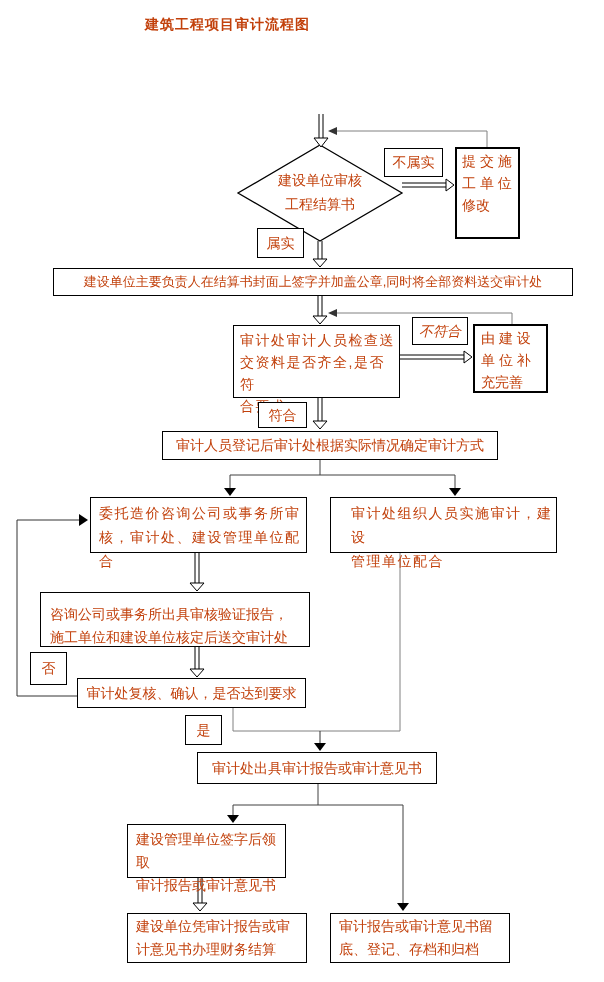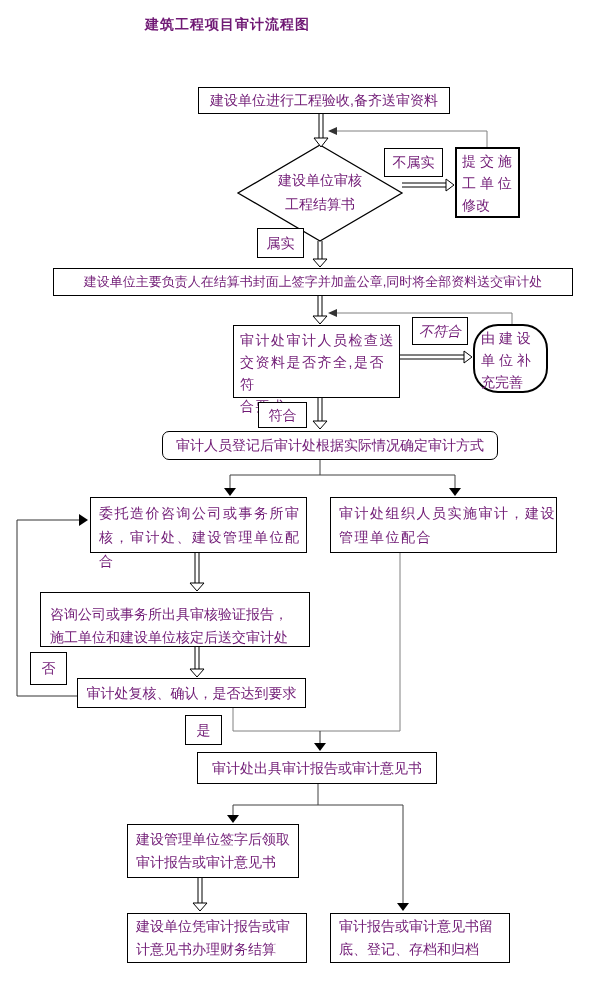--- a/index.html
+++ b/index.html
@@ -1,17 +1,17 @@
 <!DOCTYPE html>
 <html><head>
 <meta charset="utf-8">
 <style>
   html,body{margin:0;padding:0;background:#fff;}
   #canvas{position:relative;width:604px;height:982px;background:#ffffff;overflow:hidden;
-          font-family:"Liberation Sans","DejaVu Sans",sans-serif;color:#701a75;}
+          font-family:"Liberation Sans","DejaVu Sans",sans-serif;color:#c2410c;}
   #connectors{position:absolute;left:0;top:0;width:604px;height:982px;}
   .title{position:absolute;font-size:14px;font-weight:bold;letter-spacing:1px;}
   .node{position:absolute;border:1px solid #000;background:#fff;font-size:14px;
         white-space:pre-line;box-sizing:border-box;}
   .center{text-align:center;}
   .lbl{position:absolute;border:1px solid #000;background:#fff;font-size:14px;
        text-align:center;box-sizing:border-box;}
   .dtext{position:absolute;font-size:14px;text-align:center;white-space:pre-line;
          line-height:24px;}
   .ls{letter-spacing:1.5px;}
@@ -99,67 +99,66 @@
     </g>
 
     <g stroke="#000" fill="none">
       <path d="M198,878 V903 M202,878 V903"></path>
       <polygon points="193,903 207,903 200,911" fill="#fff"></polygon>
     </g>
   </svg>
 
   <div class="title" style="left:145px;top:16px;">建筑工程项目审计流程图</div>
 
-  <div class="node center" style="left:198px;top:87px;width:252px;height:27px;line-height:25px;">建设单位进行工程验收,备齐送审资料</div>
 
   <div class="dtext" style="left:238px;top:168px;width:164px;">建设单位审核
 工程结算书</div>
 
   <div class="lbl" style="left:384px;top:148px;width:59px;height:29px;line-height:27px;">不属实</div>
 
-  <div class="node" style="left:455px;top:147px;width:65px;height:71px;line-height:22px;padding:1px 2px 4px 5px;border-width:2px;">提 交 施
+  <div class="node" style="left:455px;top:147px;width:65px;height:92px;line-height:22px;padding:1px 2px 4px 5px;border-width:2px;">提 交 施
 工 单 位
 修改</div>
 
   <div class="lbl" style="left:257px;top:228px;width:47px;height:30px;line-height:28px;">属实</div>
 
   <div class="node center" style="left:53px;top:268px;width:520px;height:28px;line-height:26px;font-size:13px;">建设单位主要负责人在结算书封面上签字并加盖公章,同时将全部资料送交审计处</div>
 
   <div class="node ls" style="left:233px;top:325px;width:167px;height:73px;line-height:22px;padding:3px 0 1px 6px;">审计处审计人员检查送
 交资料是否齐全,是否符
 合要求</div>
 
   <div class="lbl" style="left:412px;top:317px;width:56px;height:28px;line-height:26px;font-style:italic;">不符合</div>
 
-  <div class="node" style="left:473px;top:324px;width:75px;height:69px;line-height:22px;padding:1px 2px 0 6px;border-width:2px;border-radius:25px;">由 建 设
+  <div class="node" style="left:473px;top:324px;width:75px;height:69px;line-height:22px;padding:1px 2px 0 6px;border-width:2px;">由 建 设
 单 位 补
 充完善</div>
 
   <div class="lbl" style="left:258px;top:402px;width:49px;height:26px;line-height:24px;">符合</div>
 
-  <div class="node center" style="left:162px;top:431px;width:336px;height:29px;line-height:27px;border-radius:7px;">审计人员登记后审计处根据实际情况确定审计方式</div>
+  <div class="node center" style="left:162px;top:431px;width:336px;height:29px;line-height:27px;">审计人员登记后审计处根据实际情况确定审计方式</div>
 
   <div class="node ls" style="left:90px;top:497px;width:217px;height:56px;line-height:24px;padding:3px 0 0 8px;">委托造价咨询公司或事务所审
 核，审计处、建设管理单位配合</div>
 
-  <div class="node ls" style="left:330px;top:497px;width:227px;height:56px;line-height:24px;padding:3px 0 0 8px;">审计处组织人员实施审计，建设
+  <div class="node ls" style="left:330px;top:497px;width:227px;height:56px;line-height:24px;padding:3px 0 0 20px;">审计处组织人员实施审计，建设
 管理单位配合</div>
 
   <div class="node" style="left:40px;top:592px;width:270px;height:55px;line-height:23px;padding:10px 0 0 9px;">咨询公司或事务所出具审核验证报告，
 施工单位和建设单位核定后送交审计处</div>
 
   <div class="lbl" style="left:30px;top:652px;width:37px;height:33px;line-height:31px;">否</div>
 
   <div class="node center" style="left:77px;top:678px;width:229px;height:30px;line-height:28px;">审计处复核、确认，是否达到要求</div>
 
   <div class="lbl" style="left:185px;top:715px;width:37px;height:30px;line-height:28px;">是</div>
 
   <div class="node center" style="left:197px;top:752px;width:240px;height:32px;line-height:30px;">审计处出具审计报告或审计意见书</div>
 
-  <div class="node" style="left:127px;top:824px;width:172px;height:54px;line-height:23px;padding:3px 0 0 8px;">建设管理单位签字后领取
+  <div class="node" style="left:127px;top:824px;width:159px;height:54px;line-height:23px;padding:3px 0 0 8px;">建设管理单位签字后领取
 审计报告或审计意见书</div>
 
   <div class="node" style="left:127px;top:913px;width:180px;height:50px;line-height:23px;padding:1px 0 0 8px;">建设单位凭审计报告或审
 计意见书办理财务结算</div>
 
   <div class="node" style="left:330px;top:913px;width:180px;height:50px;line-height:23px;padding:1px 0 0 8px;">审计报告或审计意见书留
 底、登记、存档和归档</div>
 
 </div>
 

